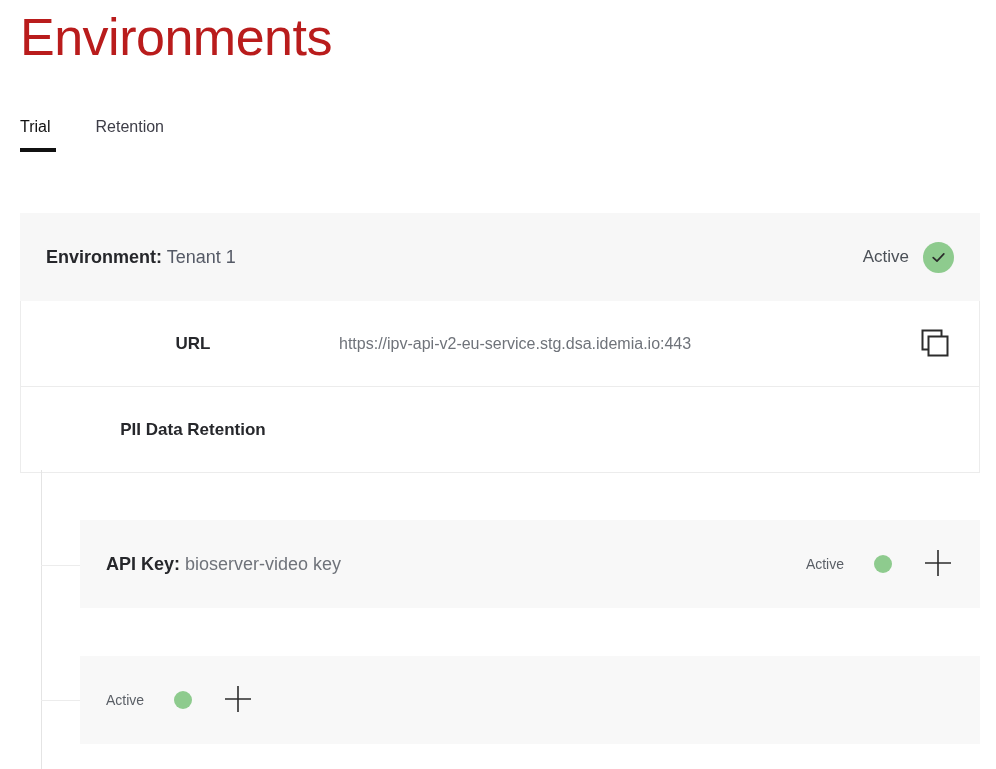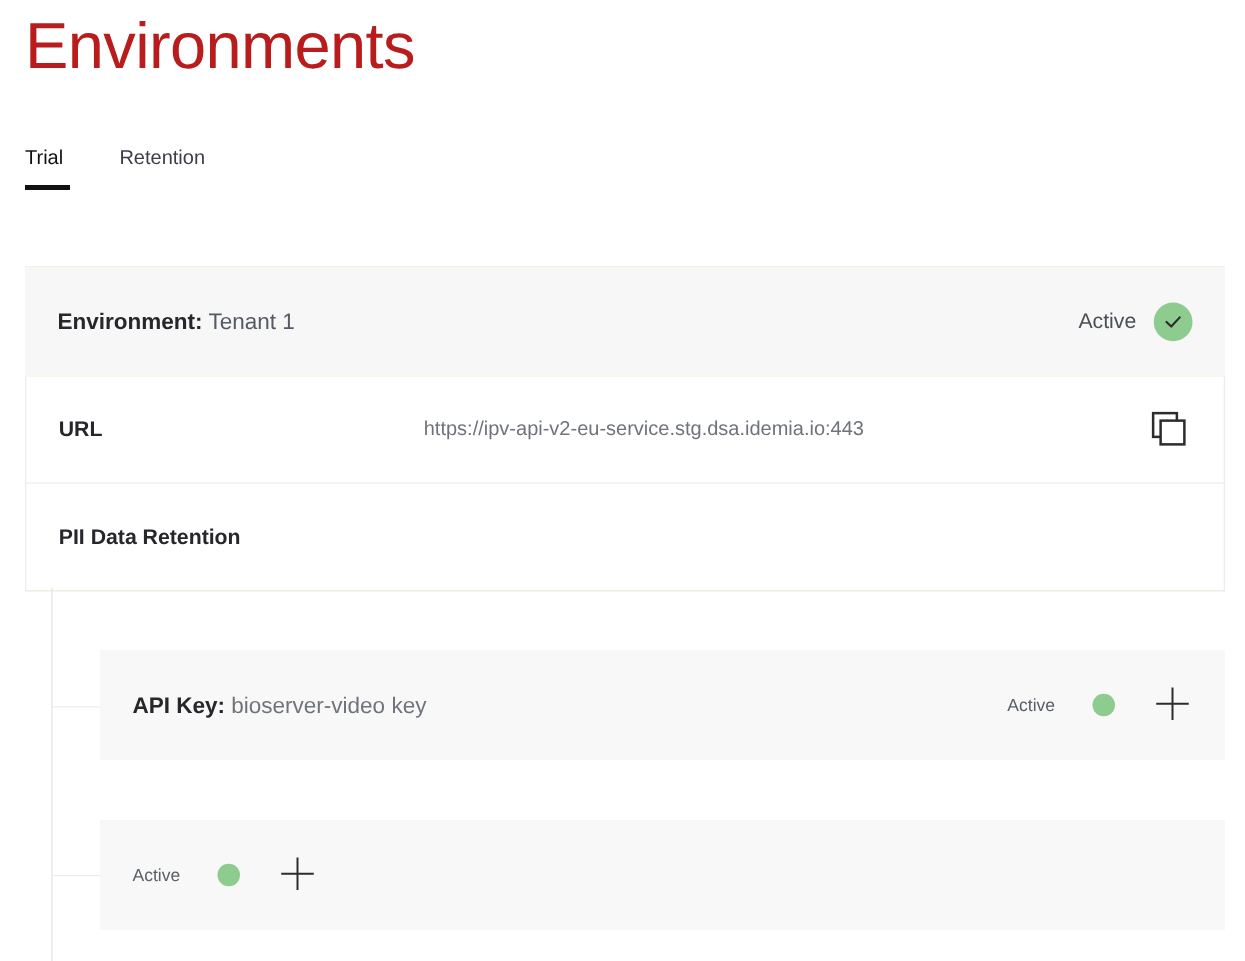--- a/index.html
+++ b/index.html
@@ -63,21 +63,21 @@
     display: block;
   }
   .tab-underline { display: none; }
 
   
   .env-card {
     position: absolute;
     left: 20px;
     top: 213px;
     width: 960px;
-    background: #bef264;
+    background: #c2410c;
   }
   .env-header {
     height: 88px;
     background: #f7f7f7;
     display: flex;
     align-items: center;
     justify-content: space-between;
     padding: 0 26px 0 26px;
   }
   .env-header-title {
@@ -120,20 +120,21 @@
     position: relative;
   }
   .detail-row:first-of-type { border-top: 1px solid #ececec; }
   .detail-label {
     font-size: 17px;
     font-weight: bold;
     color: #26272b;
     width: 292px;
     flex: none;
     white-space: nowrap;
+    text-align: center;
   }
   .detail-value {
     font-size: 16px;
     color: #6f737a;
     flex: 1;
     white-space: nowrap;
   }
   .copy-btn {
     width: 38px;
     height: 38px;

